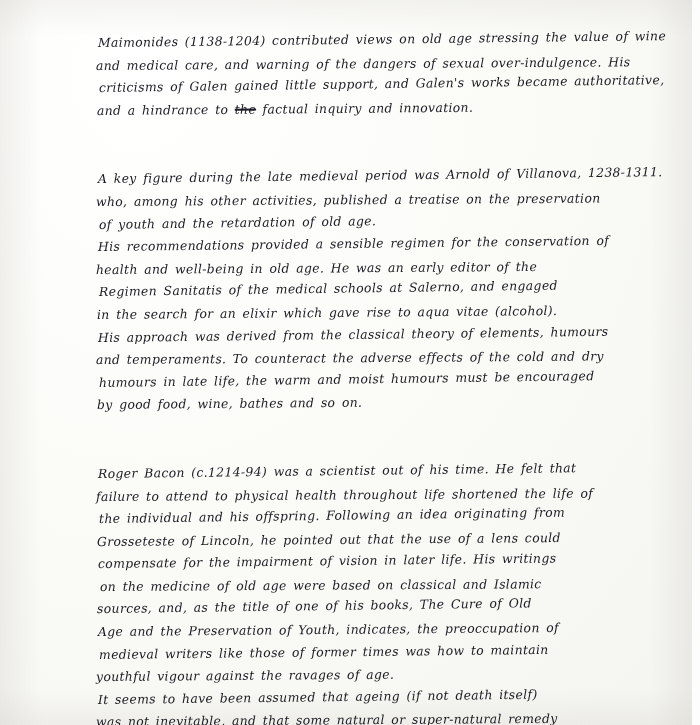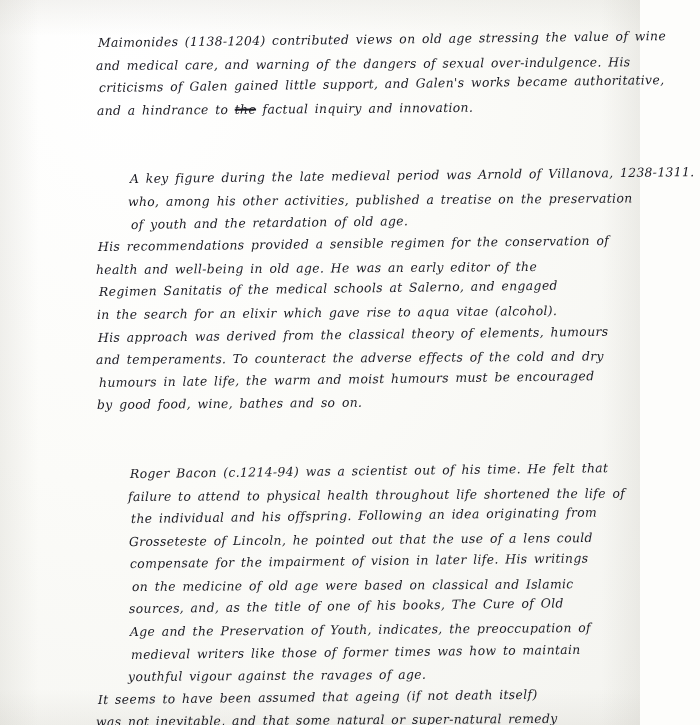--- a/index.html
+++ b/index.html
@@ -8,21 +8,21 @@
   }
   body {
     width: 700px;
     height: 725px;
     background: #fdfdfb;
     font-family: "DejaVu Sans", sans-serif;
     overflow: hidden;
   }
   .page {
     position: relative;
-    width: 640px;
+    width: 692px;
     height: 725px;
     background:
       radial-gradient(ellipse at 20% 10%, #ffffff 0%, #fbfbf8 45%, #f4f4f0 100%);
   }
   
   .page:before {
     content: "";
     position: absolute;
     inset: 0;
     pointer-events: none;
@@ -39,21 +39,21 @@
     font-family: "DejaVu Serif", serif;
     font-style: italic;
     font-size: 12.4px;
     line-height: 22.6px;
     letter-spacing: 0.35px;
     word-spacing: 2.2px;
   }
   .para {
     margin: 0 0 0 0;
   }
-  .para.gap-large { margin-top: 46px; margin-left: 32px; }
+  .para.gap-large { margin-top: 46px; }
   .line {
     display: block;
     white-space: nowrap;
     transform-origin: left center;
   }
   
   .line:nth-child(1)  { transform: rotate(-0.7deg) translateX(0px); }
   .line:nth-child(2)  { transform: rotate(-0.4deg) translateX(-2px); }
   .line:nth-child(3)  { transform: rotate(-0.8deg) translateX(1px); }
   .line:nth-child(4)  { transform: rotate(-0.5deg) translateX(-1px); }

